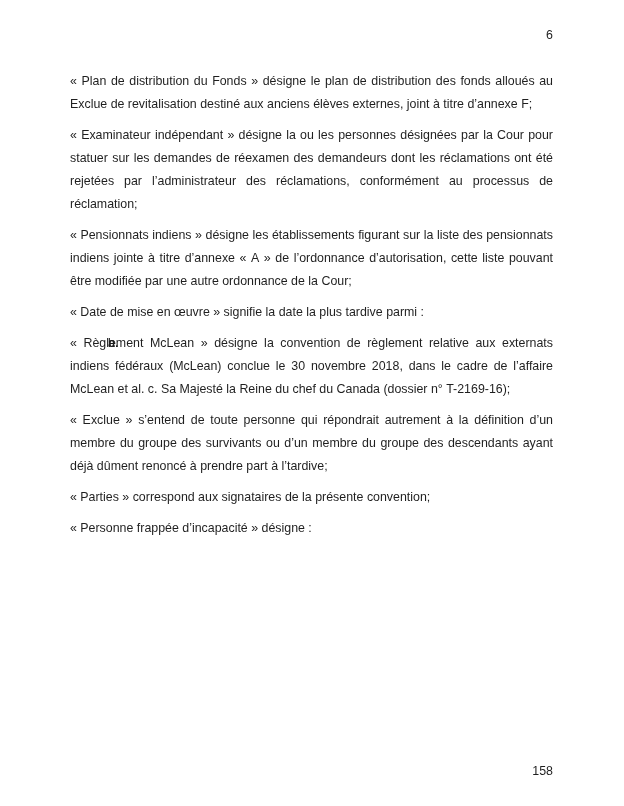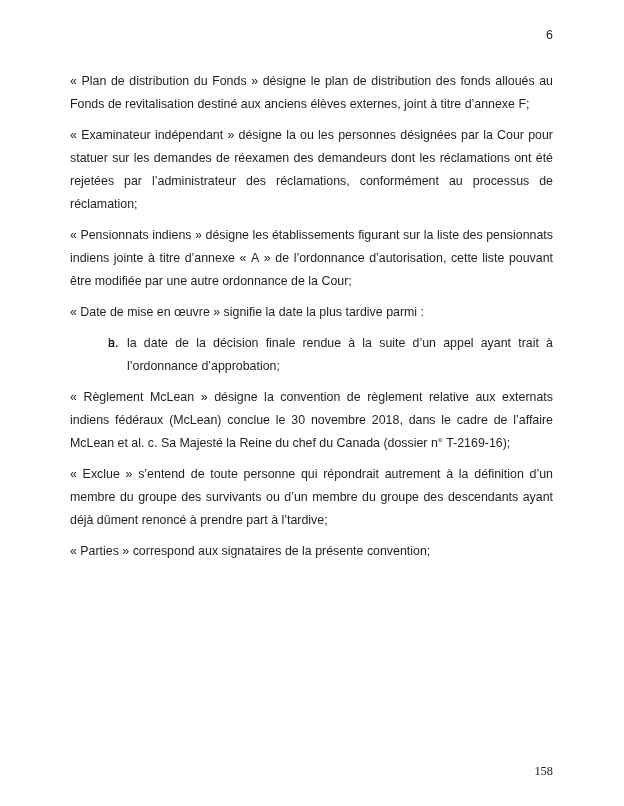--- a/index.html
+++ b/index.html
@@ -41,54 +41,53 @@
     left: 38px;
     top: 0;
   }
   .b { font-weight: 400; }
   .i { }
   .page-number-bottom {
     position: absolute;
     top: 764px;
     right: 71px;
     line-height: 14px;
-    font-family: Liberation Serif, serif;
   }
 </style>
 </head>
 <body>
 
 <div class="page">
 
   <div class="page-number-top">6</div>
 
   <div class="content">
 
-    <p><span class="b">«&nbsp;Plan de distribution du Fonds&nbsp;»</span><span> désigne le plan de distribution des fonds alloués au </span><span class="b">Fonds de revitalisation destiné aux anciens élèves externes</span><span>, joint à titre d’annexe F;</span></p>
+    <p><span class="b">«&nbsp;Plan de distribution du Fonds&nbsp;»</span><span> désigne le plan de distribution des fonds alloués au </span><span class="b">Exclue de revitalisation destiné aux anciens élèves externes</span><span>, joint à titre d’annexe F;</span></p>
 
     <p><span class="b">«&nbsp;Examinateur indépendant&nbsp;»</span><span> désigne la ou les personnes désignées par la </span><span class="b">Cour</span><span> pour statuer sur les demandes de réexamen des </span><span class="b">demandeurs</span><span> dont les </span><span class="b">réclamations</span><span> ont été rejetées par </span><span class="b">l’administrateur des réclamations</span><span>, conformément au </span><span class="b">processus de réclamation</span><span>;</span></p>
 
     <p><span class="b">«&nbsp;Pensionnats indiens&nbsp;»</span><span> désigne les établissements figurant sur la liste des pensionnats indiens jointe à titre d’annexe «&nbsp;A&nbsp;» de </span><span class="b">l’ordonnance d’autorisation</span><span>, cette liste pouvant être modifiée par une autre ordonnance de la </span><span class="b">Cour;</span></p>
 
     <p><span class="b">«&nbsp;Date de mise en œuvre&nbsp;»</span><span> signifie la date la plus tardive parmi&nbsp;:</span></p>
 
     <div class="li">
       <span class="marker">a.</span>
     </div>
 
     <div class="li">
       <span class="marker">b.</span>
-      <span><span>la date de la décision finale rendue à la suite d’un appel ayant trait à l’ordonnance d’approbation;</span></span>
     </div>
 
 
     <p><span class="b">«&nbsp;Règlement McLean&nbsp;»</span><span> désigne la convention de règlement relative aux externats indiens fédéraux (McLean) conclue le 30 novembre 2018, dans le cadre de l’affaire </span><span class="i">McLean et al. c. Sa Majesté la Reine du chef du Canada</span><span> (dossier n°&nbsp;T-2169-16);</span></p>
 
     <p><span class="b">«&nbsp;Exclue&nbsp;»</span><span> s’entend de toute personne qui répondrait autrement à la définition d’un </span><span class="b">membre du groupe des survivants</span><span> ou d’un </span><span class="b">membre du groupe des descendants</span><span> ayant déjà dûment renoncé à prendre part à l’</span><span class="b">tardive</span><span>;</span></p>
 
     <p><span class="b">«&nbsp;Parties&nbsp;»</span><span> correspond aux signataires de la présente </span><span class="b">convention</span><span>;</span></p>
 
+    <p><span class="b">«&nbsp;Personne frappée d’incapacité&nbsp;»</span><span> désigne&nbsp;:</span></p>
 
   </div>
 
   <div class="page-number-bottom">158</div>
 
 </div>
 
 </body></html>

